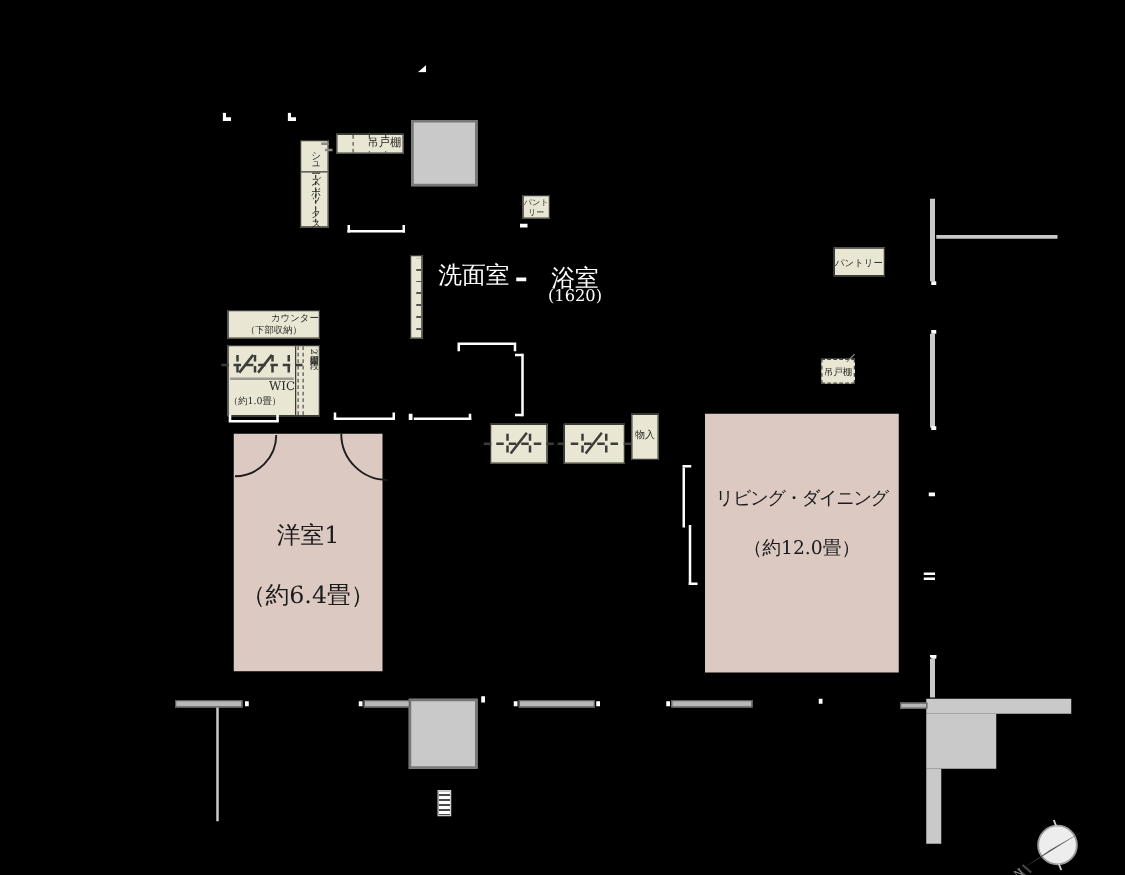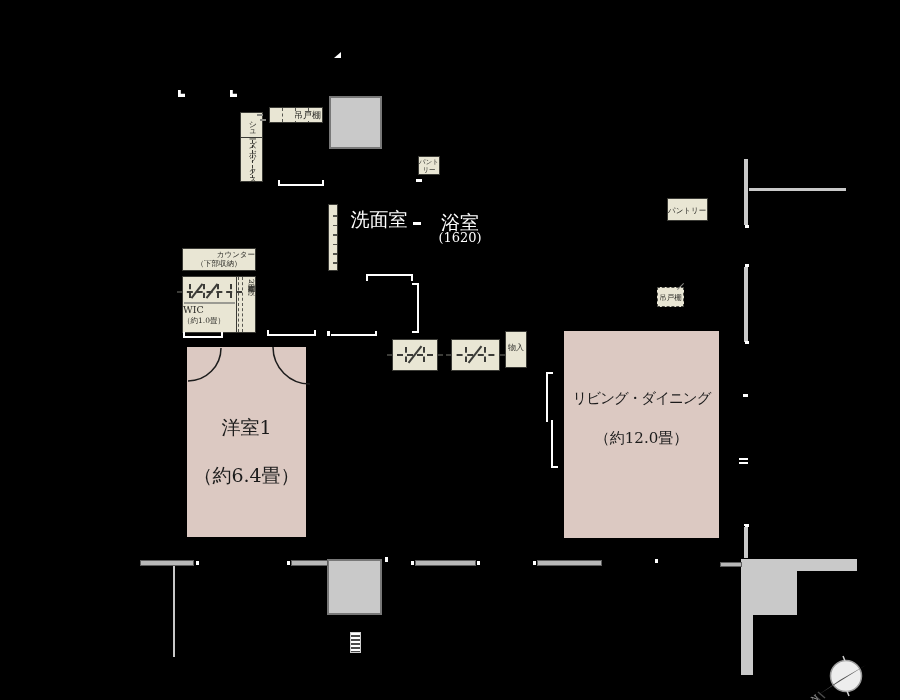--- a/index.html
+++ b/index.html
@@ -110,21 +110,21 @@
   <div class="box" style="left:182px;top:276px;width:74px;height:57px">
     <div style="position:absolute;left:0;top:0;width:53px;height:100%;border-right:1.5px solid #3b3b36">
       <div class="pipe" style="top:14px"></div>
       <div style="position:absolute;left:1px;right:1px;top:25px;border-top:2px solid #9b9b93"></div>
       <div class="hook" style="left:6px;top:7px;height:14px"></div>
       <div class="hook" style="left:20px;top:7px;height:14px"></div>
       <div class="hook" style="left:34px;top:7px;height:14px"></div>
       <div class="hook" style="left:47px;top:7px;height:14px"></div>
       <div class="slash" style="left:13px;top:5px;height:18px"></div>
       <div class="slash" style="left:28px;top:5px;height:18px"></div>
-      <div class="tinytext" style="left:0;right:0;top:28px;text-align:left;font-size:9.5px">WIC</div>
+      <div class="tinytext" style="left:0;right:0;top:28px;text-align:right;font-size:9.5px">WIC</div>
       <div class="tinytext" style="left:0;right:0;top:40px;text-align:left;font-size:7.5px">（約1.0畳）</div>
     </div>
     <div style="position:absolute;right:0;top:0;width:18px;height:100%">
       <div class="vdash" style="left:1px"></div>
       <div class="vdash" style="left:5px"></div>
       <div class="tinytext" style="right:1px;top:2px;writing-mode:vertical-rl;font-size:7px">（固定棚2段）</div>
     </div>
   </div>
 
   <div class="box" style="left:392px;top:339px;width:46px;height:32px">

